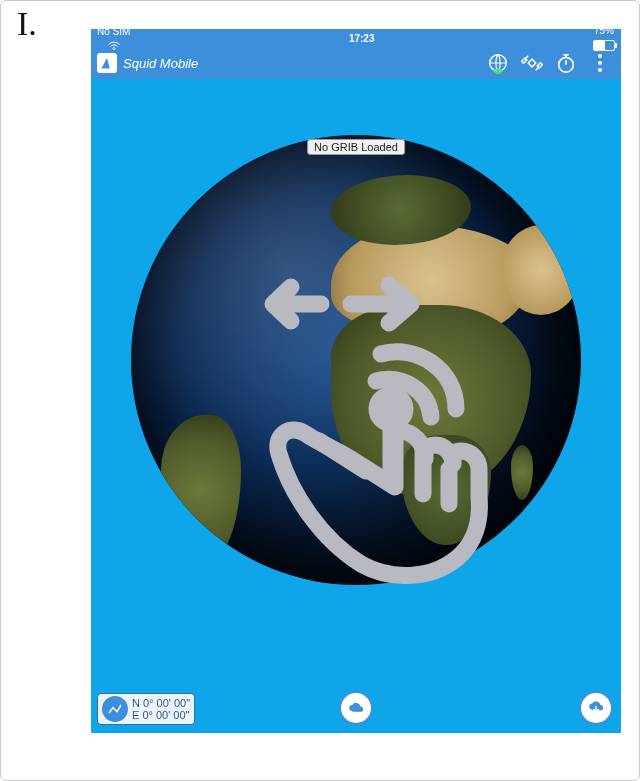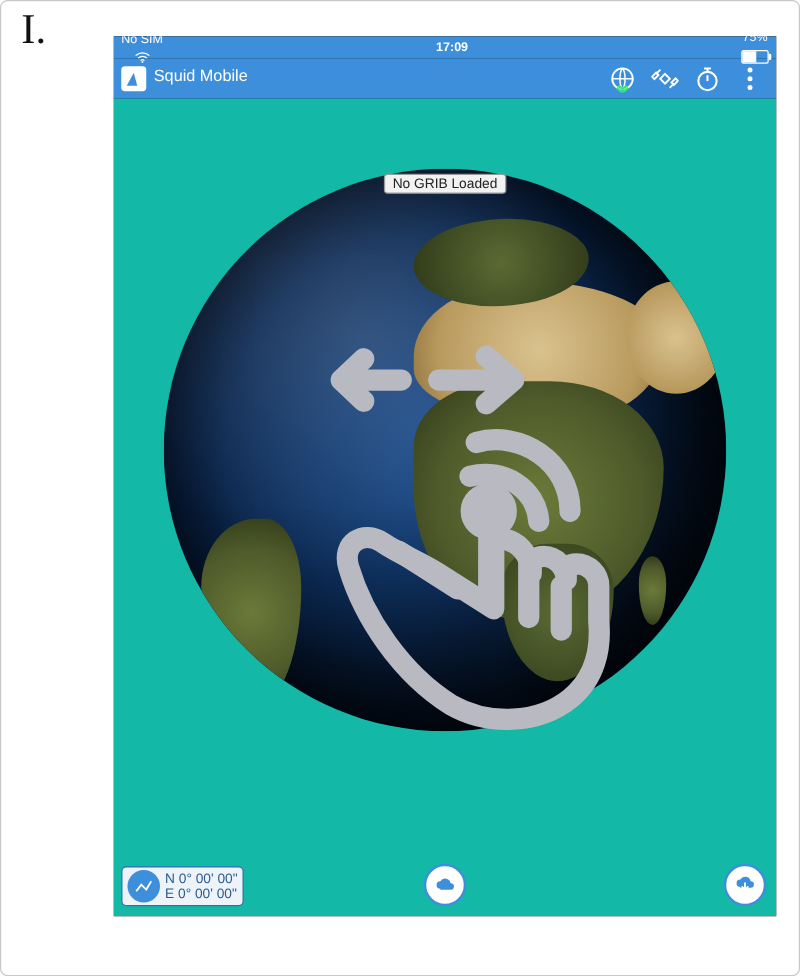--- a/index.html
+++ b/index.html
@@ -69,35 +69,35 @@
   
   .app-header {
     height: 32px;
     background: #3d8fdc;
     display: flex;
     align-items: center;
     justify-content: space-between;
     padding: 0 6px;
     color: #fff;
   }
-  .app-title-wrap { display: flex; align-items: flex-start; gap: 6px; }
+  .app-title-wrap { display: flex; align-items: center; gap: 6px; font-style: italic; }
   .app-logo {
     width: 20px; height: 20px; background: #fff; border-radius: 3px;
     display: flex; align-items: center; justify-content: center;
   }
   .app-title { font-size: 13px; font-weight: 500; }
   .header-actions { display: flex; align-items: center; gap: 12px; padding-right: 4px; }
   .header-btn { width: 22px; height: 22px; display:flex; align-items:center; justify-content:center; cursor:pointer; }
   .menu-dots { display:flex; flex-direction:column; gap:3px; }
   .menu-dots span { width:4px; height:4px; background:#fff; border-radius:50%; }
   
   .map-area {
     position: absolute;
     top: 50px; left:0; right:0; bottom:0;
-    background: #14b8a6;
+    background: #0ea5e9;
   }
   .globe {
     position: absolute;
     top: 56px; left: 40px;
     width: 450px; height: 450px;
     border-radius: 50%;
     background:
       radial-gradient(circle at 35% 30%, rgba(255,255,255,0.15), rgba(0,0,0,0) 45%),
       radial-gradient(circle at 50% 50%, #1a4d8f 0%, #0b2a55 55%, #020814 82%, #000 100%);
     box-shadow: inset -60px -60px 120px rgba(0,0,0,0.85);
@@ -172,21 +172,21 @@
     <div class="status-bar">
       <div class="status-left">
         <span>No SIM</span>
         <svg class="wifi-icon" viewBox="0 0 24 18">
           <path d="M1 6 C7 0 17 0 23 6" stroke="#fff" stroke-width="2" fill="none"></path>
           <path d="M5 10 C9 6 15 6 19 10" stroke="#fff" stroke-width="2" fill="none"></path>
           <path d="M9 14 C11 12 13 12 15 14" stroke="#fff" stroke-width="2" fill="none"></path>
           <circle cx="12" cy="16" r="1.5" fill="#fff"></circle>
         </svg>
       </div>
-      <div class="status-center">17:09</div>
+      <div class="status-center">17:23</div>
       <div class="status-right">
         <span>75%</span>
         <div class="battery">
           <div class="battery-fill" style="width:57%"></div>
         </div>
       </div>
     </div>
 
     <div class="app-header">
       <div class="app-title-wrap">

